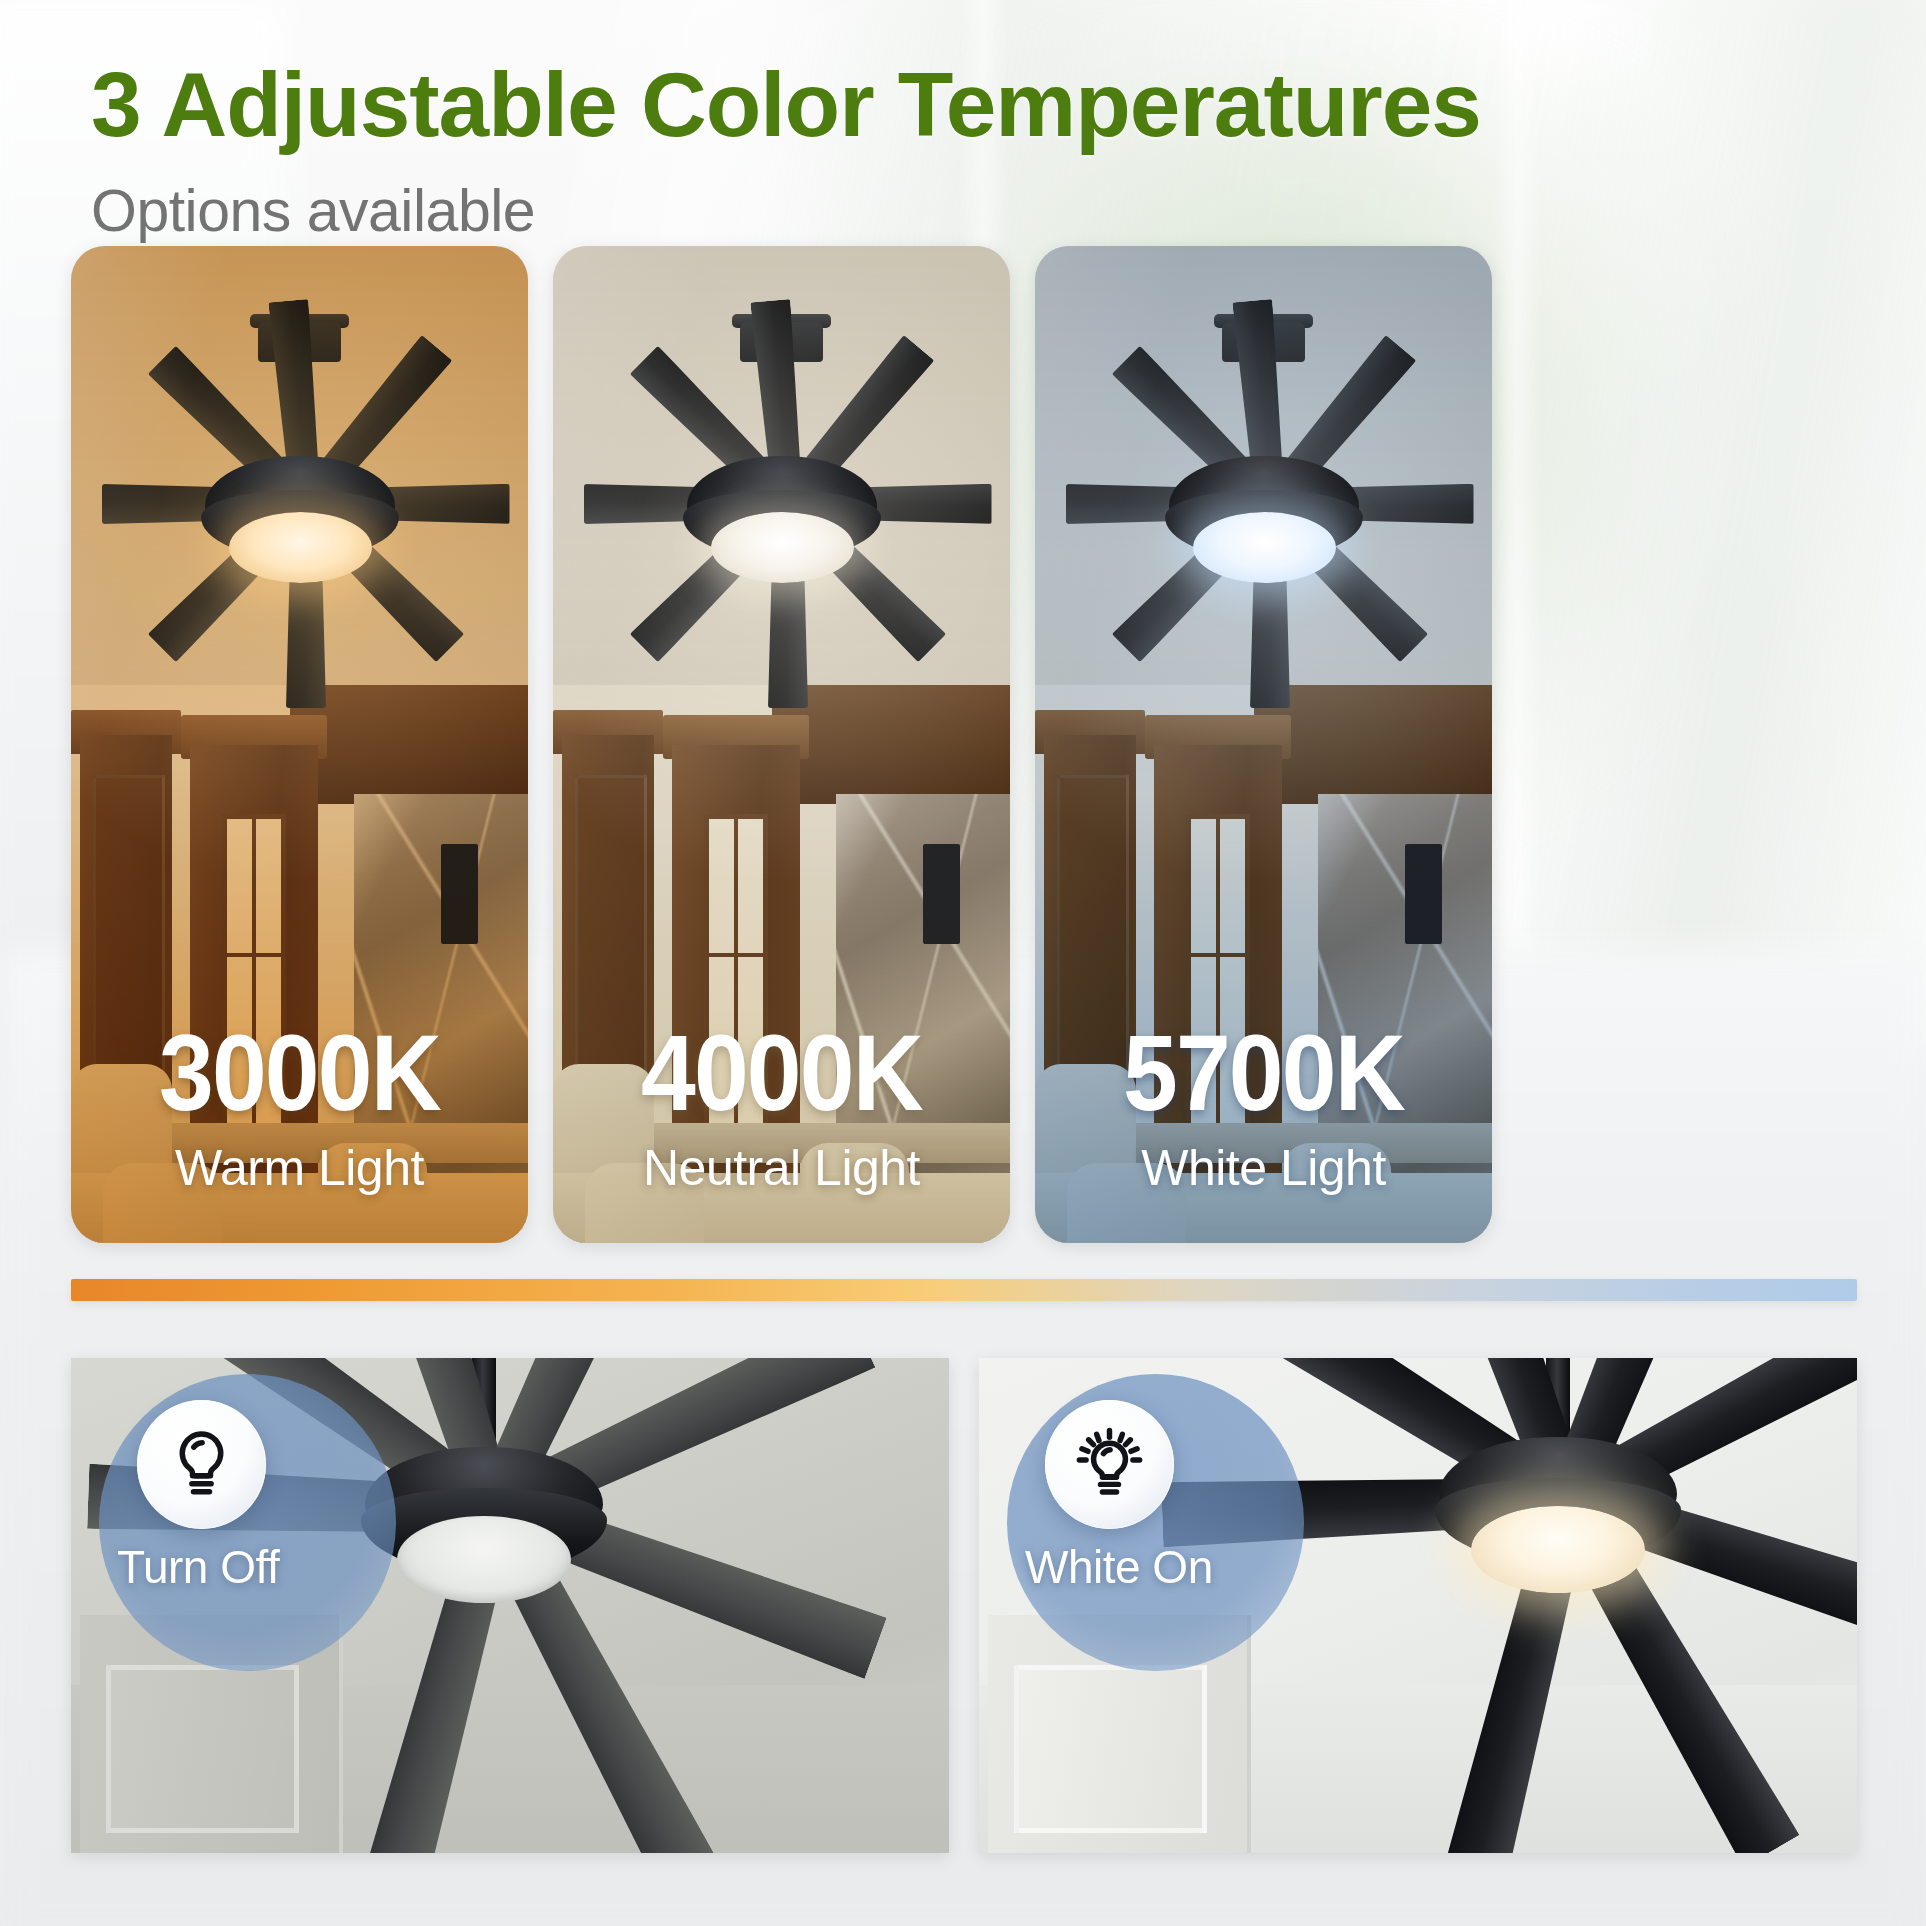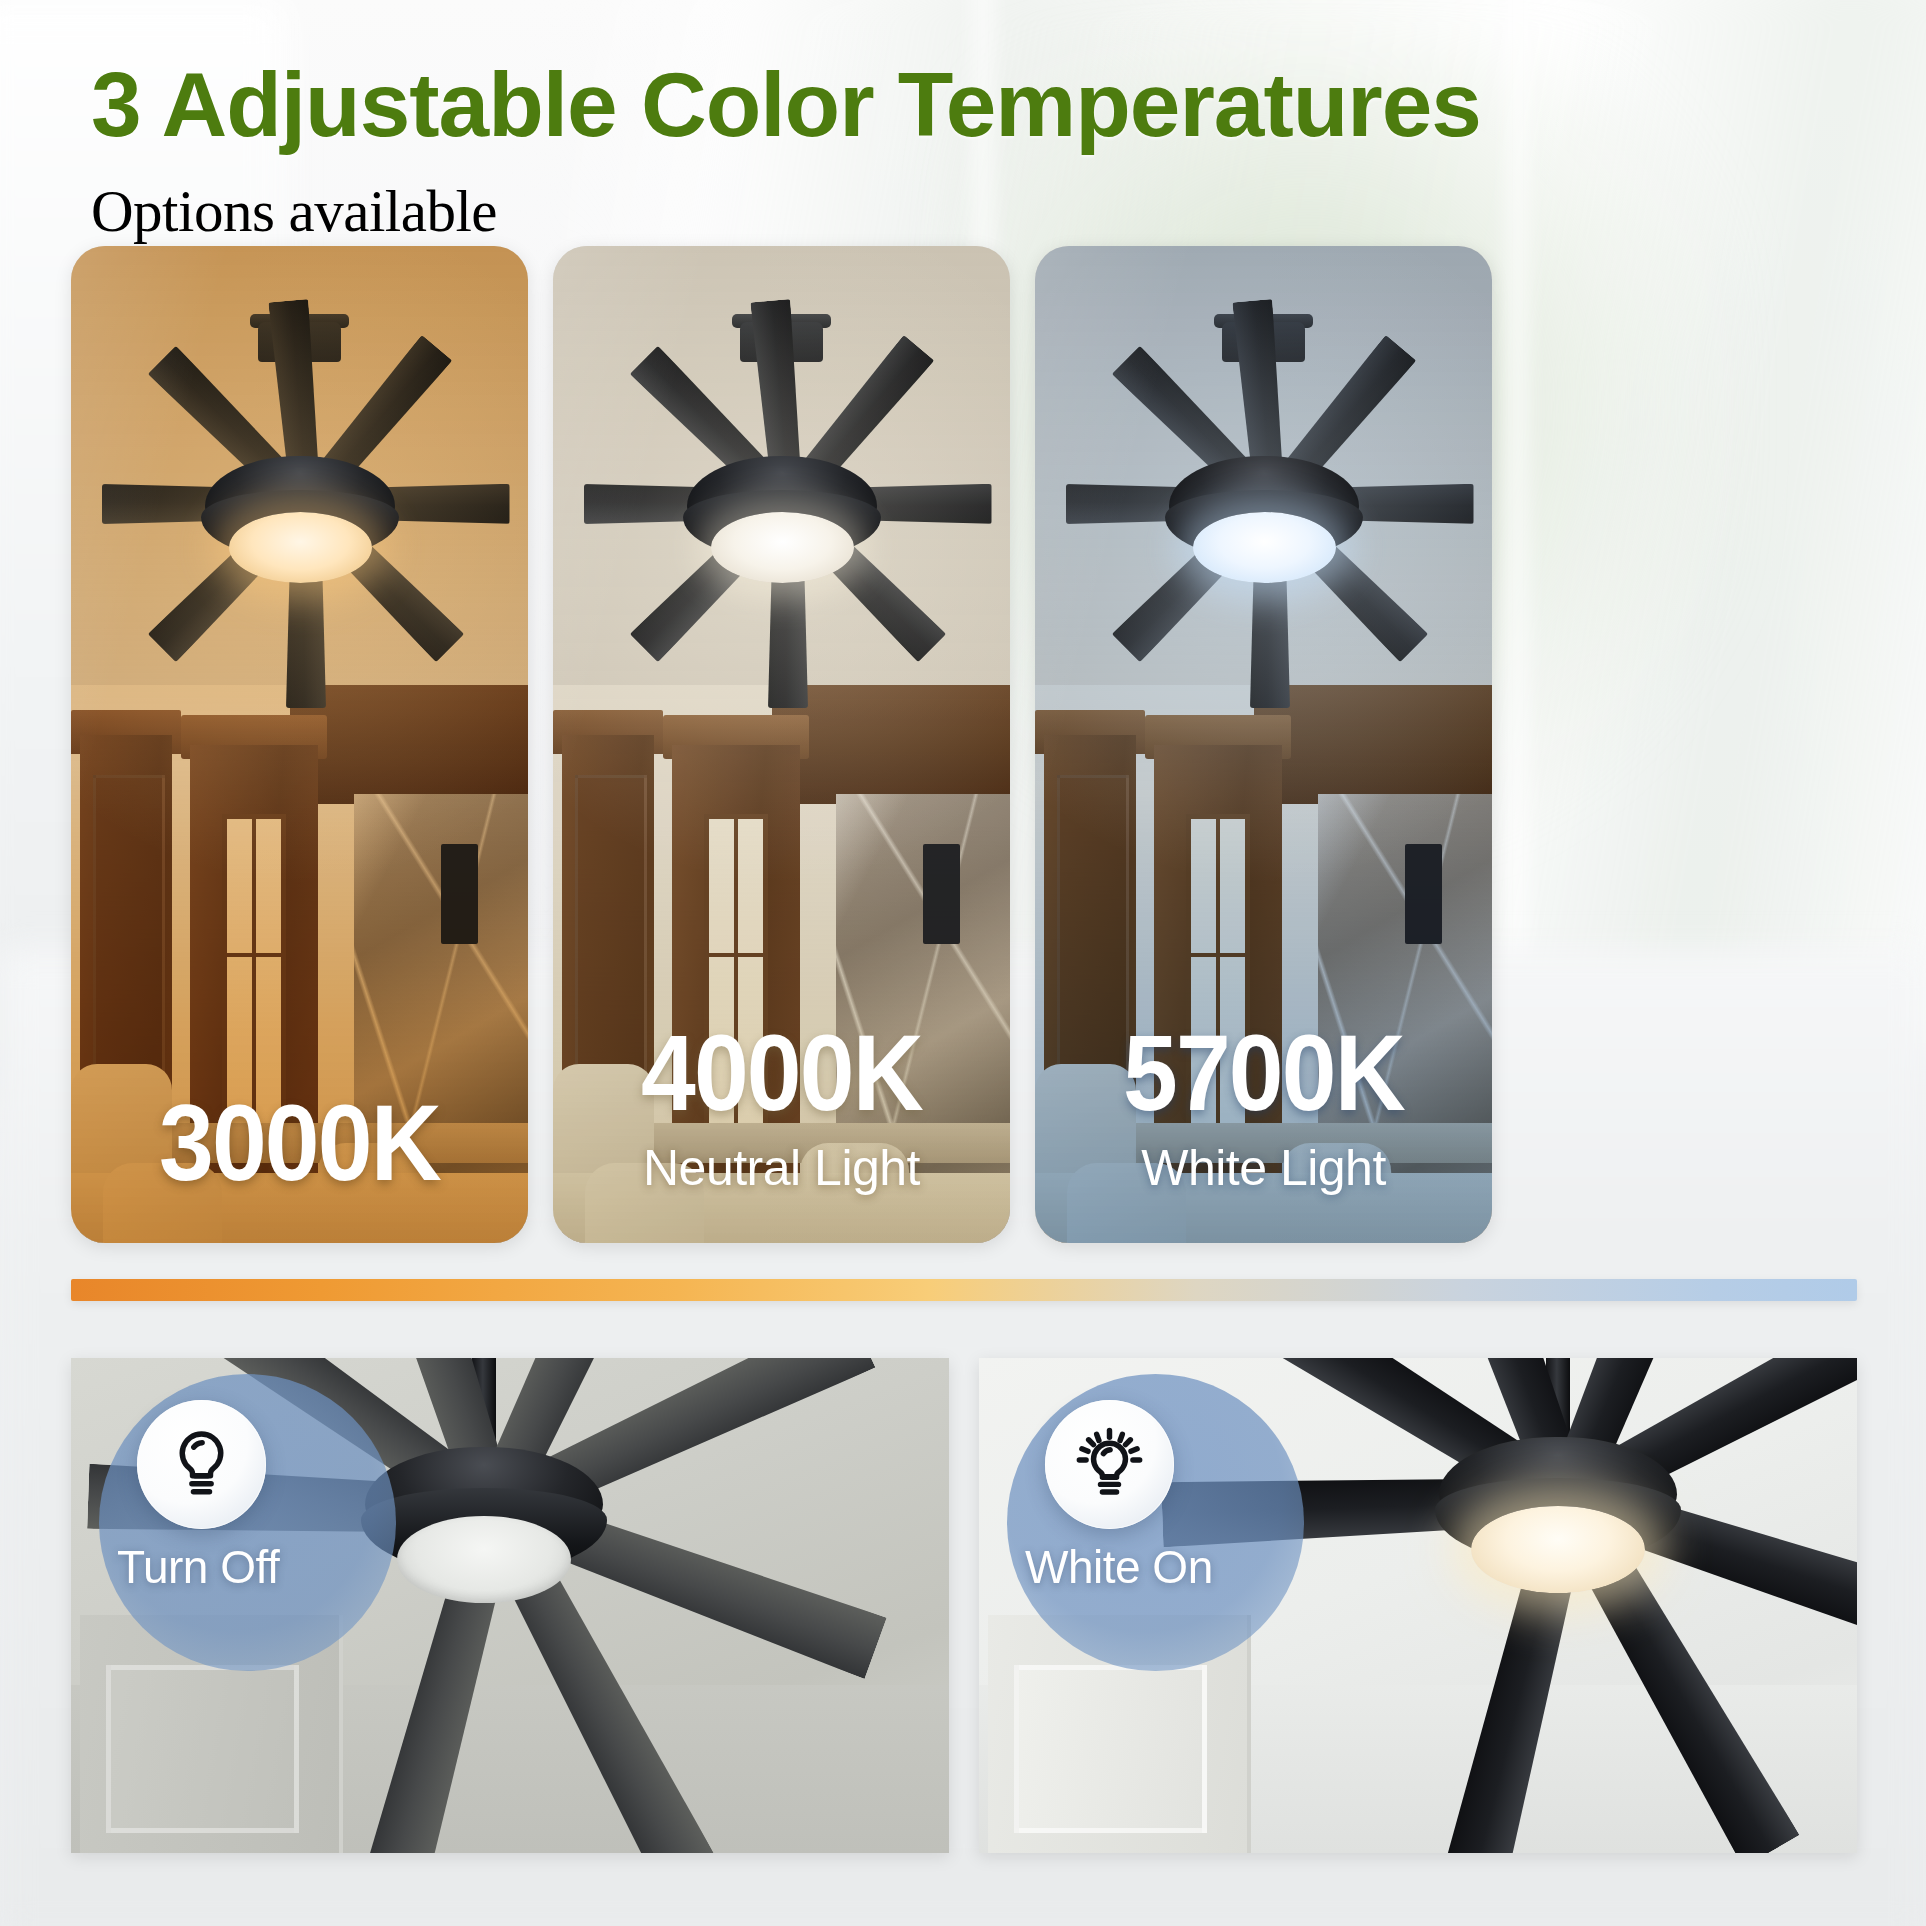--- a/index.html
+++ b/index.html
@@ -57,23 +57,22 @@
 
   
   .head-wrap{ position:absolute; left:91px; top:57px; width:1683px; }
   .title{
     font-size:91px; font-weight:700; letter-spacing:-1px;
     line-height:1.05; color:#4d7c0f;
     text-shadow:0 2px 3px rgba(255,255,255,.7);
   }
   .subtitle{
     margin-top:24px;
-    font-size:59px; font-weight:400; color:#000000;
+    font-size:59px; font-weight:400; color:#737373;
     letter-spacing:-0.5px;
-    font-family:Liberation Serif, serif;
   }
 
   
   .cards{
     position:absolute; left:71px; top:246px;
     width:1424px; height:997px;
     display:flex; gap:25px;
   }
   .card{
     position:relative; width:457px; height:997px;
@@ -454,20 +453,21 @@
         <div class="hub"></div>
         <div class="hub-ring"></div>
         <div class="lens"></div>
       </div>
     </div>
     <div class="wash"></div>
     <div class="glow"></div>
     <div class="edge-sheen"></div>
     <div class="caption">
       <div class="kelvin">3000K</div>
+      <div class="lightname">Warm Light</div>
     </div>
   </div>
 
   <div class="card t-4000">
     <div class="scene">
       <div class="ceiling"></div>
       <div class="wall"></div>
       <div class="wood-upper"></div>
       <div class="marble"></div>
       <div class="door-l-top"></div>

